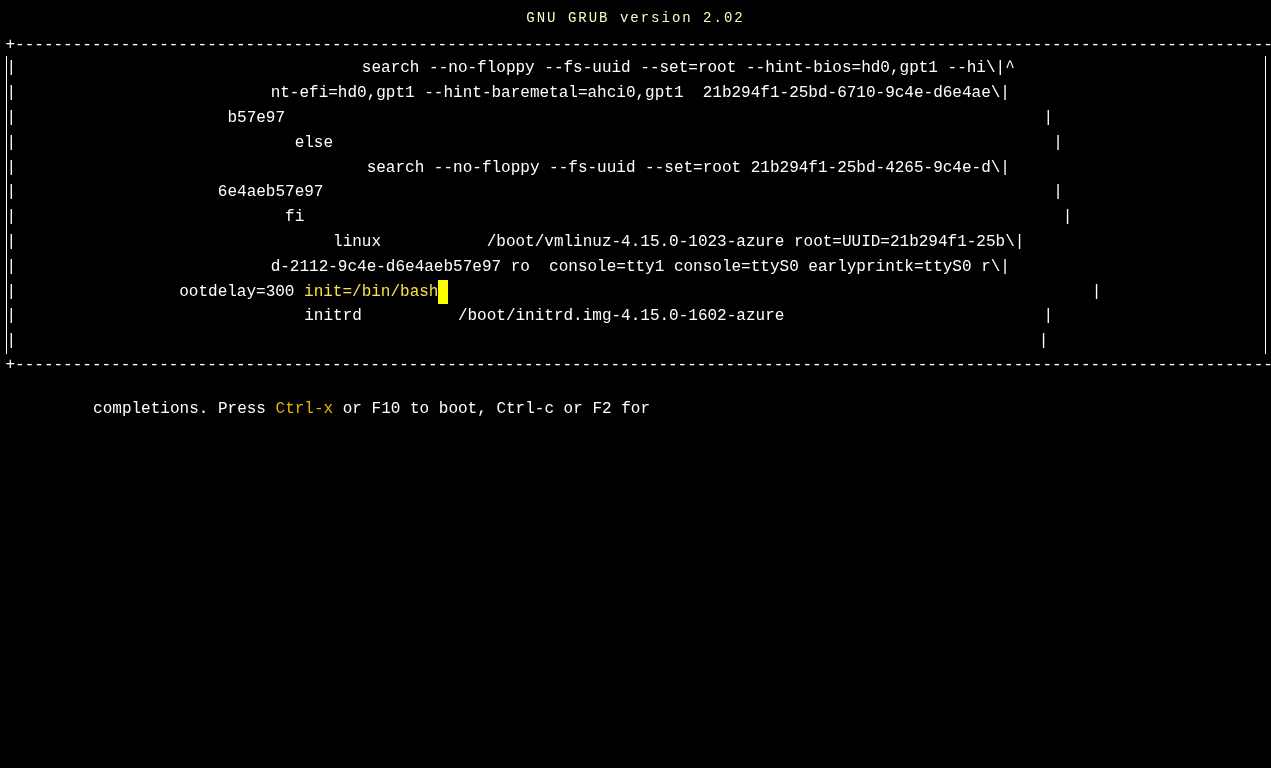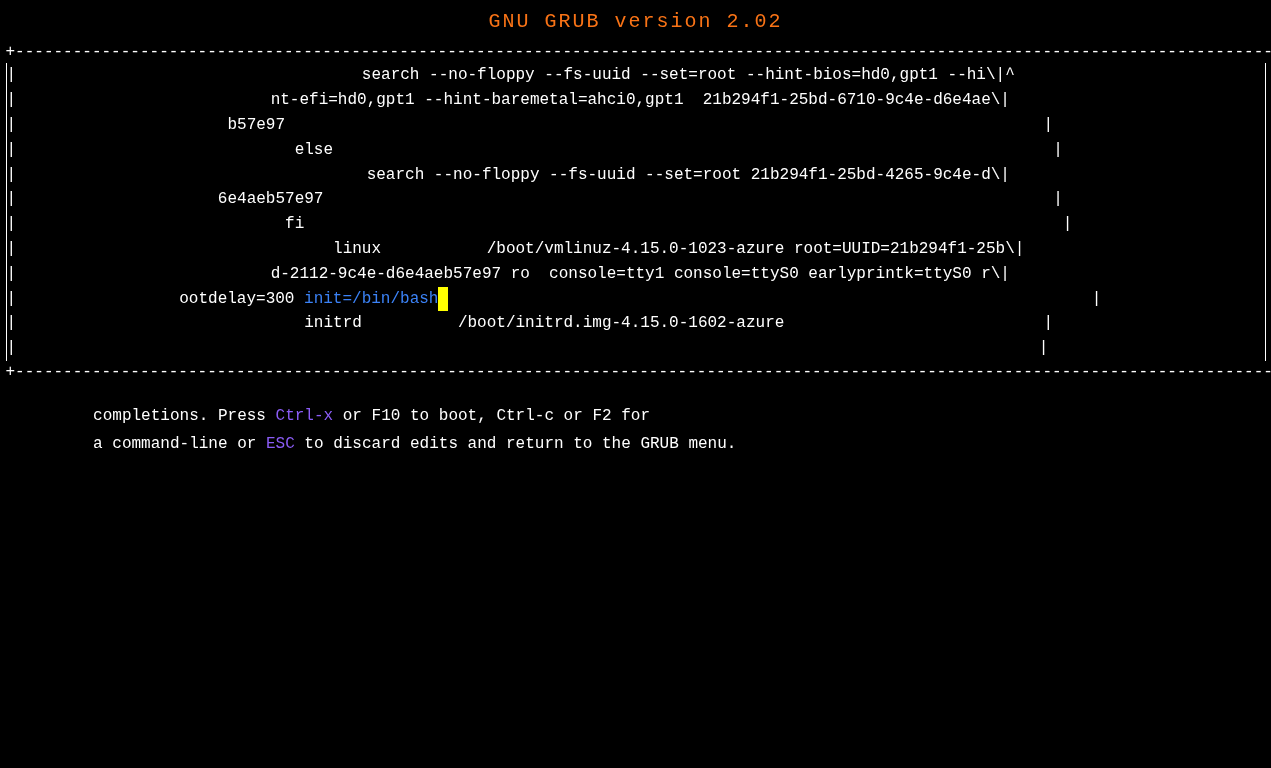--- a/index.html
+++ b/index.html
@@ -16,33 +16,33 @@
       width: 1271px;
       height: 768px;
       overflow: hidden;
       display: flex;
       flex-direction: column;
       align-items: center;
       padding-top: 10px;
     }
 
     .title {
-      color: #f97316;
+      color: #fef9c3;
       text-align: right;
       margin-bottom: 8px;
       letter-spacing: 2px;
-      font-size: 20px;
+      font-size: 14px;
     }
 
     .highlight-yellow {
-      color: #3b82f6;
+      color: #fde047;
     }
 
     .highlight-cyan {
-      color: #8b5cf6;
+      color: #eab308;
     }
 
     .cursor {
       display: inline-block;
       background-color: #ffff00;
       color: #000000;
       width: 10px;
     }
 
     .box-container {
@@ -160,14 +160,13 @@
   <div class="box-row">
     <span class="box-pipe">|</span>
     <span class="box-content">                                                                                    |</span>
   </div>
 </div>
 
 <div class="top-border">+--------------------------------------------------------------------------------------------------------------------------------------------+</div>
 
 <div class="help-section">
   <span class="help-line">      completions. Press <span class="highlight-cyan">Ctrl-x</span> or F10 to boot, Ctrl-c or F2 for</span>
-  <span class="help-line">      a command-line or <span class="highlight-cyan">ESC</span> to discard edits and return to the GRUB menu.</span>
 </div>
 
 </body></html>

